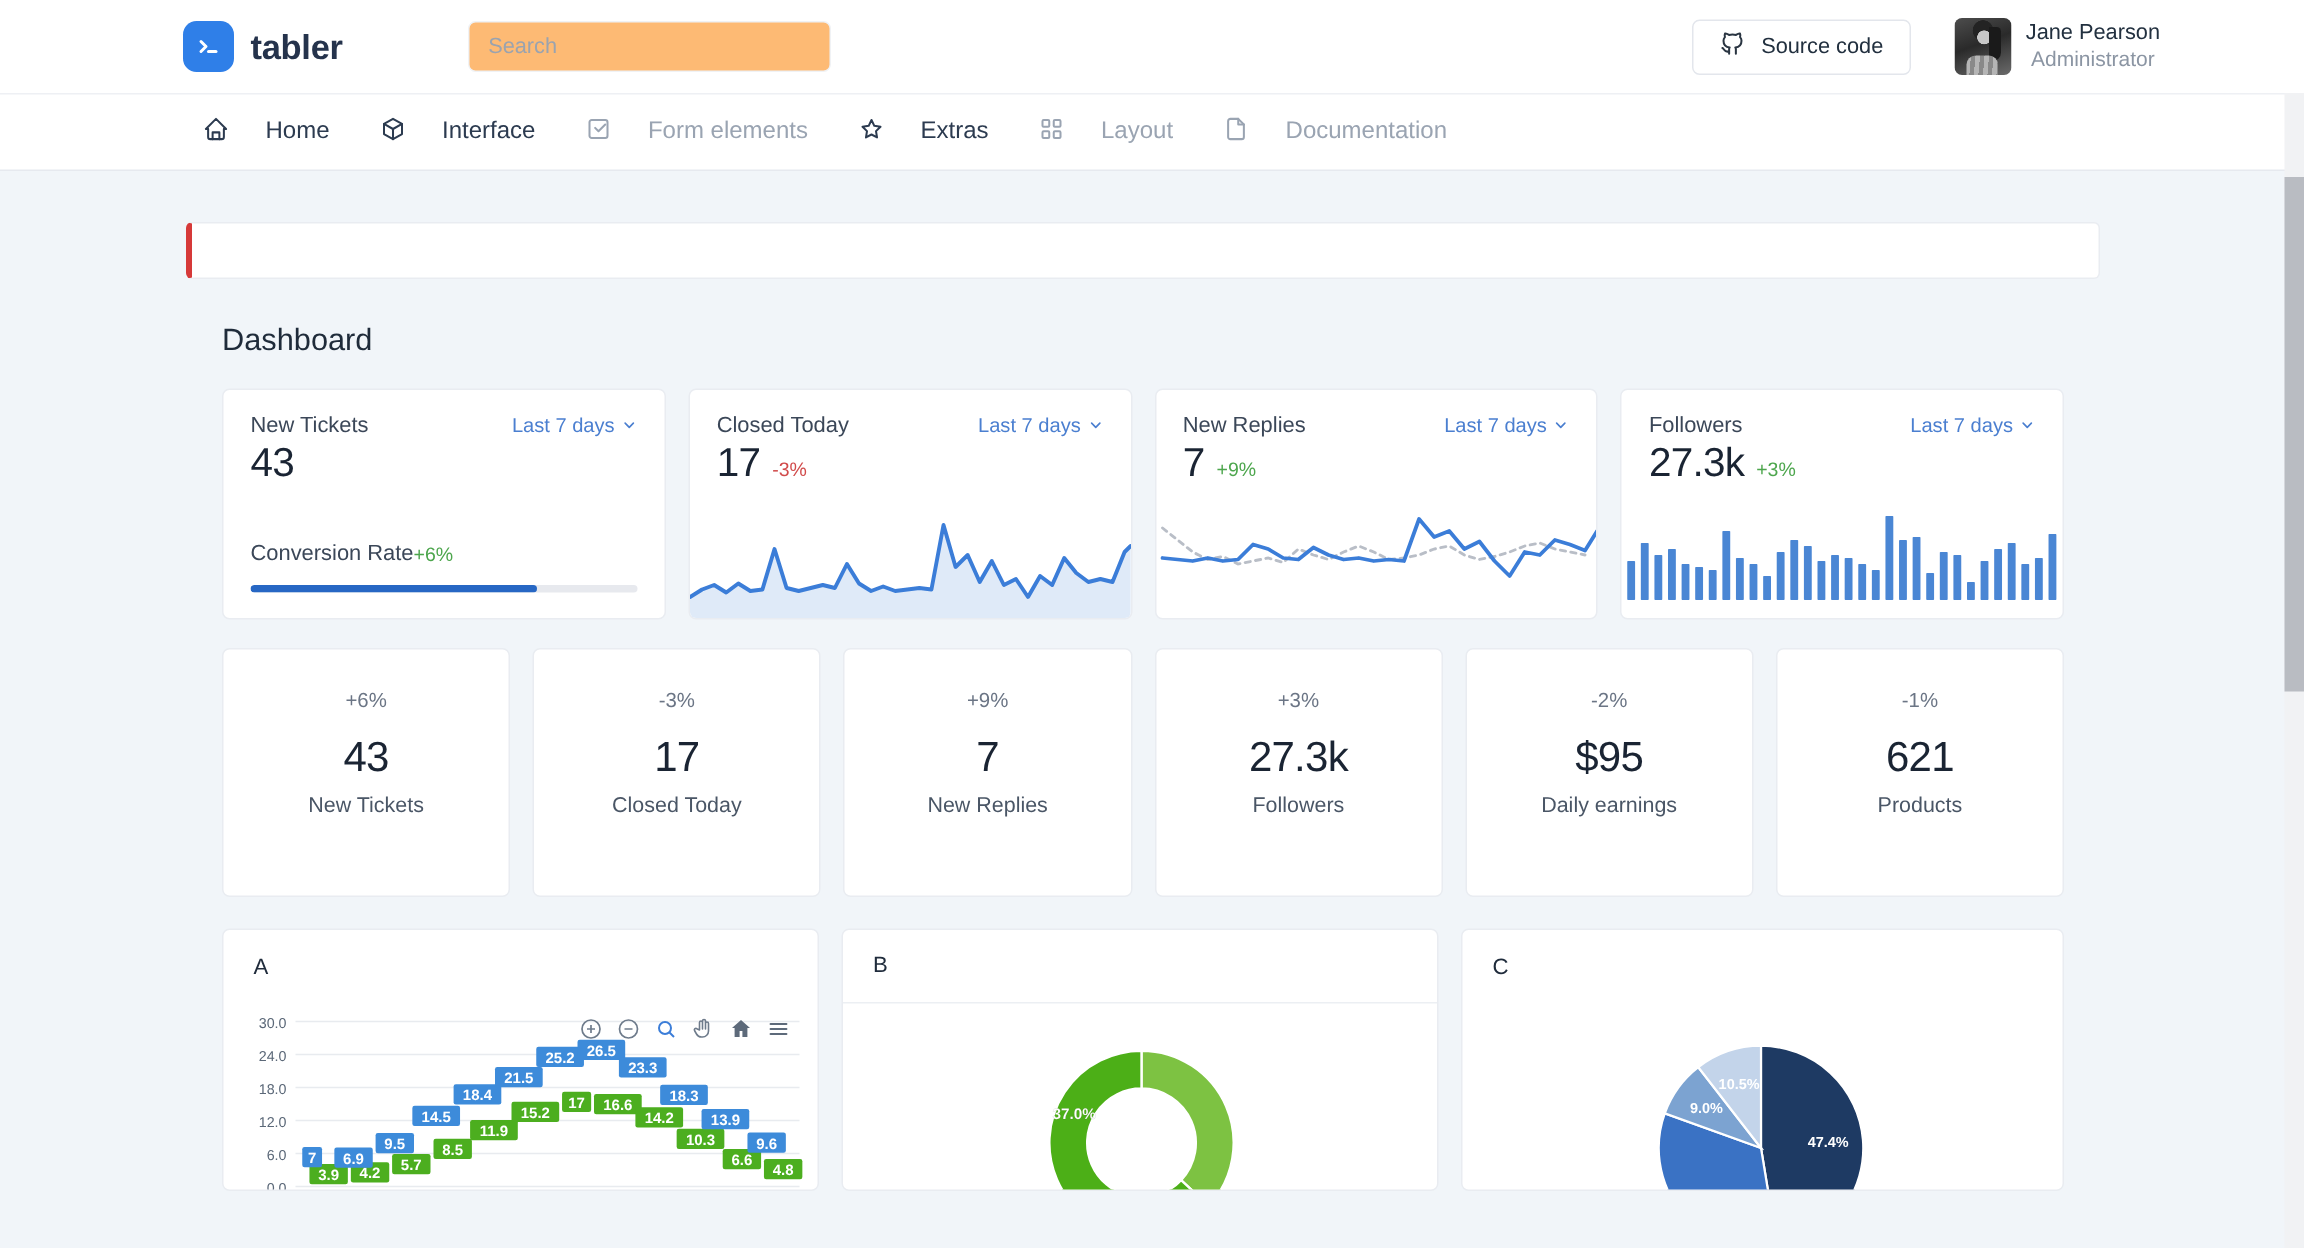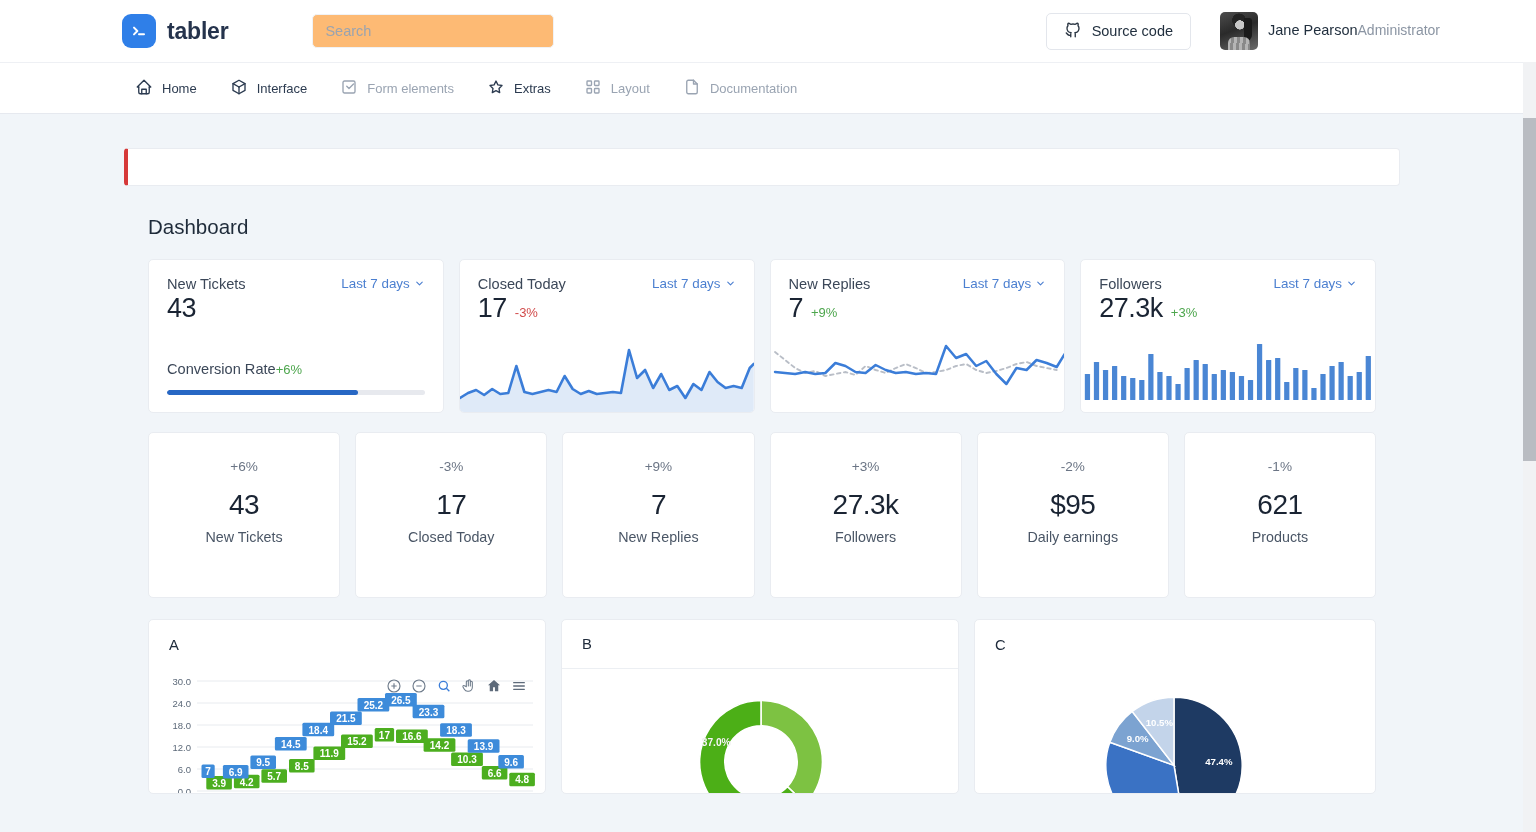--- a/index.html
+++ b/index.html
@@ -52,31 +52,31 @@
   }
   .avatar::after{
     content:""; position:absolute; left:22%; bottom:0; width:56%; height:34%;
     background: repeating-linear-gradient(95deg,#b9b5b0 0 3px,#8d8984 3px 6px);
     border-radius: 6px 6px 0 0;
   }
   .avatar::before{
     content:""; position:absolute; left:62%; top:16%; width:22%; height:60%;
     background:#1a1a19; border-radius: 0 3px 6px 0;
   }
-  .user-meta { display: flex; flex-direction: row; line-height: 1.18; text-align: center; }
+  .user-meta { display: flex; flex-direction: column; line-height: 1.18; text-align: center; }
   .user-name { font-size: 14.5px; color: #22303f; }
   .user-role { font-size: 14px; color: #8b95a3; }
 
   
   .navbar {
     height: 52px; background: #fff; border-top: 1px solid #eef0f4;
     border-bottom: 1px solid #e6e9ef;
     display: flex; align-items: center; padding-left: 135px; gap: 33px;
   }
-  .nav-item { display: flex; align-items: center; gap: 9px; font-size: 13px; color: #9aa4b2; cursor: pointer; text-align: center; }
+  .nav-item { display: flex; align-items: center; gap: 24px; font-size: 16px; color: #9aa4b2; cursor: pointer; text-align: center; }
   .nav-item.active { color: #2c3b50; }
   .nav-item.active svg { stroke: #2c3b50; }
   .nav-item svg { stroke: #9aa4b2; }
 
   
   .content { padding: 0 136px 0 124px; }
 
   .alert {
     margin-top: 34px; background: #fff; border: 1px solid #e9ecf1;
     border-left: 4px solid #d63939; border-radius: 4px;

